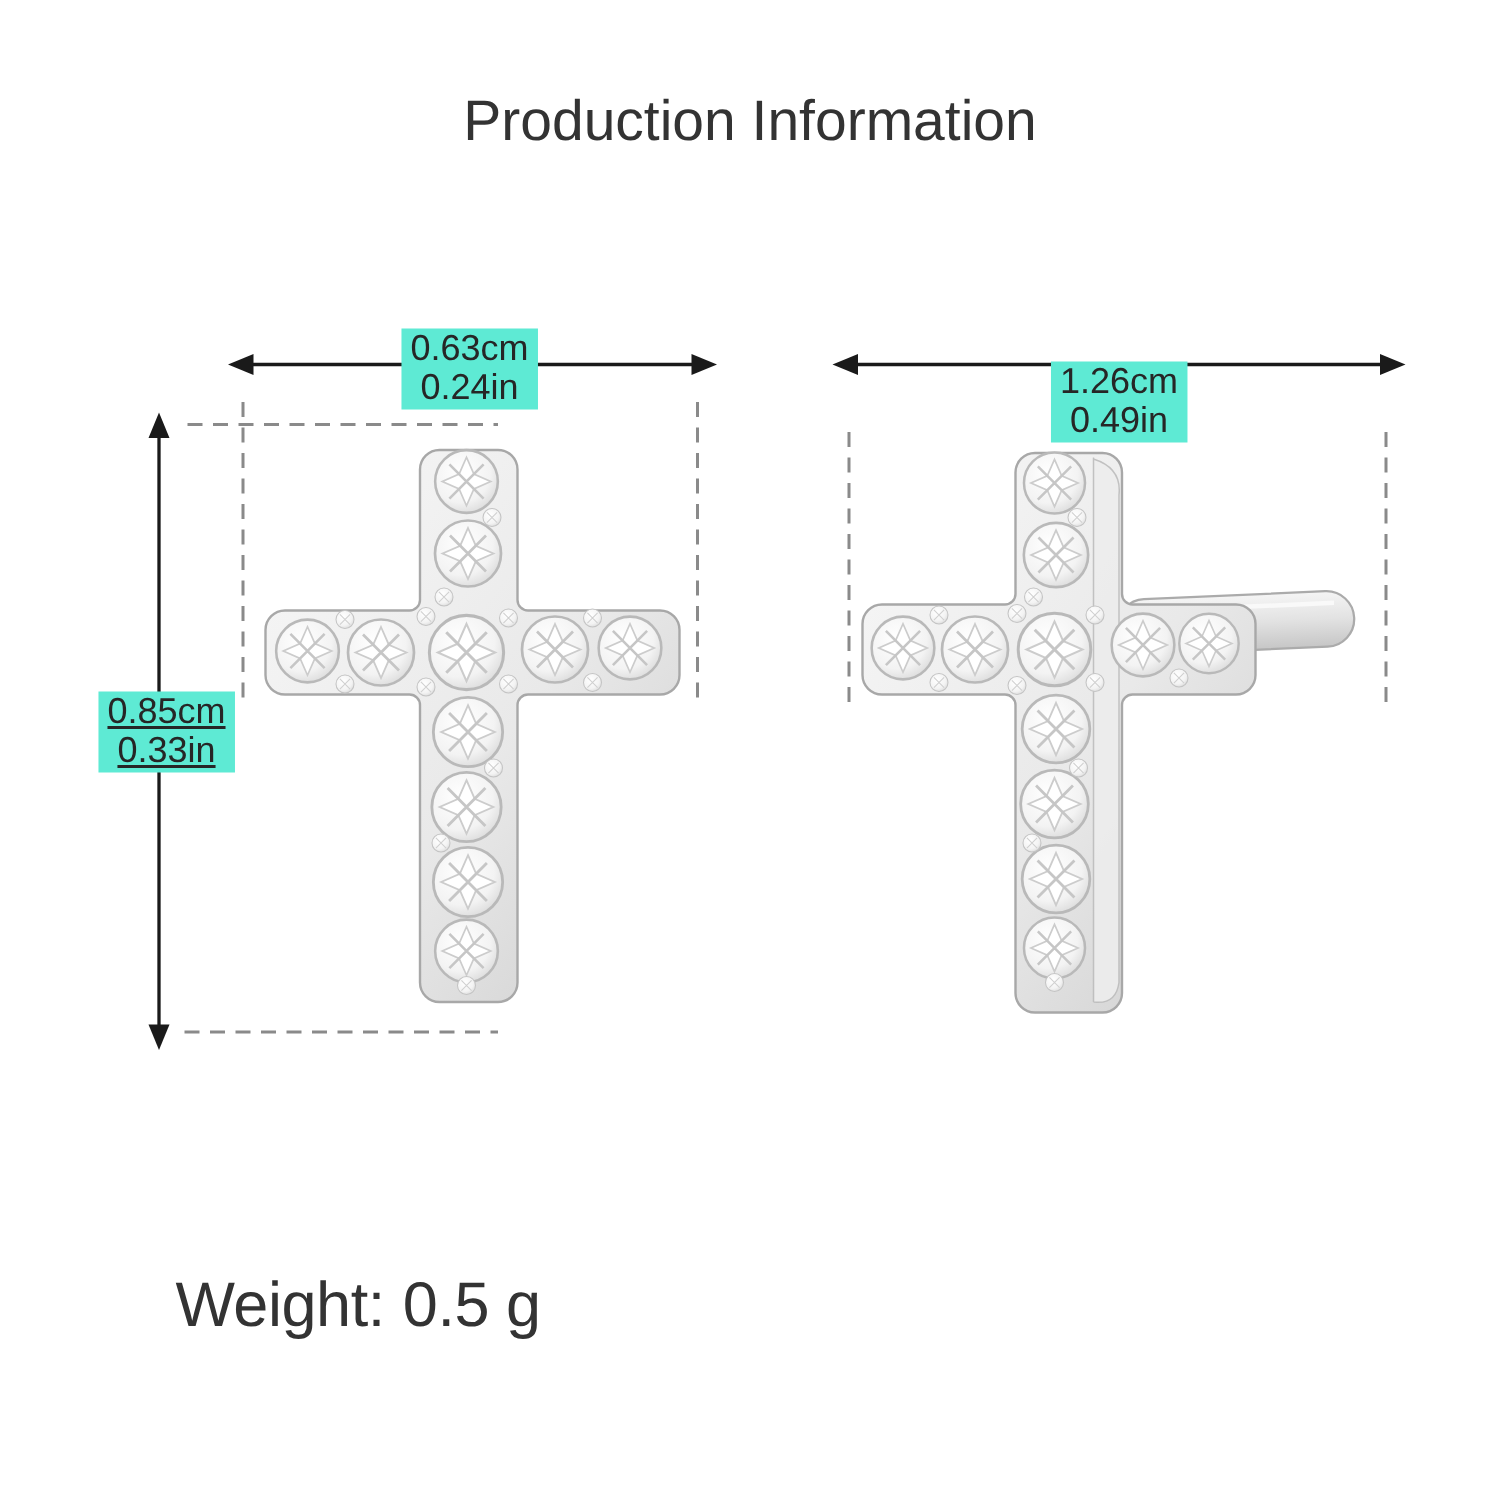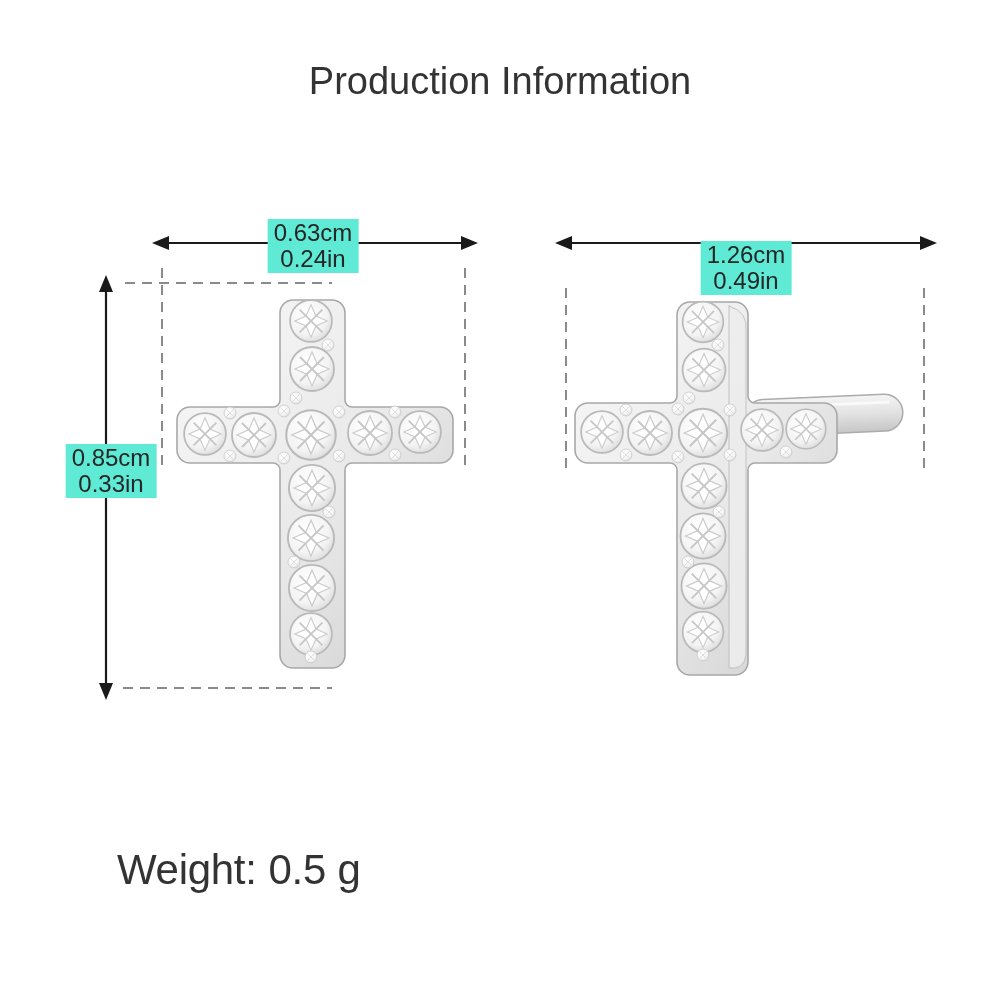--- a/index.html
+++ b/index.html
@@ -5,21 +5,21 @@
   html,body{margin:0;padding:0;background:#fff;}
   .page{position:relative;width:1000px;height:1000px;background:#ffffff;overflow:hidden;
         font-family:"Liberation Sans",sans-serif;}
   .title{position:absolute;top:60px;left:0;width:100%;text-align:center;
          font-size:38px;color:#333333;font-weight:400;}
   svg.diagram{position:absolute;left:0;top:0;}
   .dim-label{position:absolute;background:#5eead4;color:#262626;font-size:24px;
              line-height:26px;text-align:center;padding:1px 6px;transform:translateX(-50%);}
   #lbl-front{left:313px;top:219px;}
   #lbl-side{left:746px;top:209px;margin-top:32px;}
-  #lbl-height{left:111px;top:444px;}
+  #lbl-height{left:111px;top:461px;text-decoration:underline;}
   .specs{position:absolute;left:117px;top:852px;color:#333333;font-size:42px;
          letter-spacing:-0.3px;}
   .spec-line{line-height:36px;margin-bottom:13px;}
   .spec-line .val{margin-left:12px;}
   .spec-line .val-tight{margin-left:8px;}
 </style>
 </head>
 <body>
 
 <div class="page">

